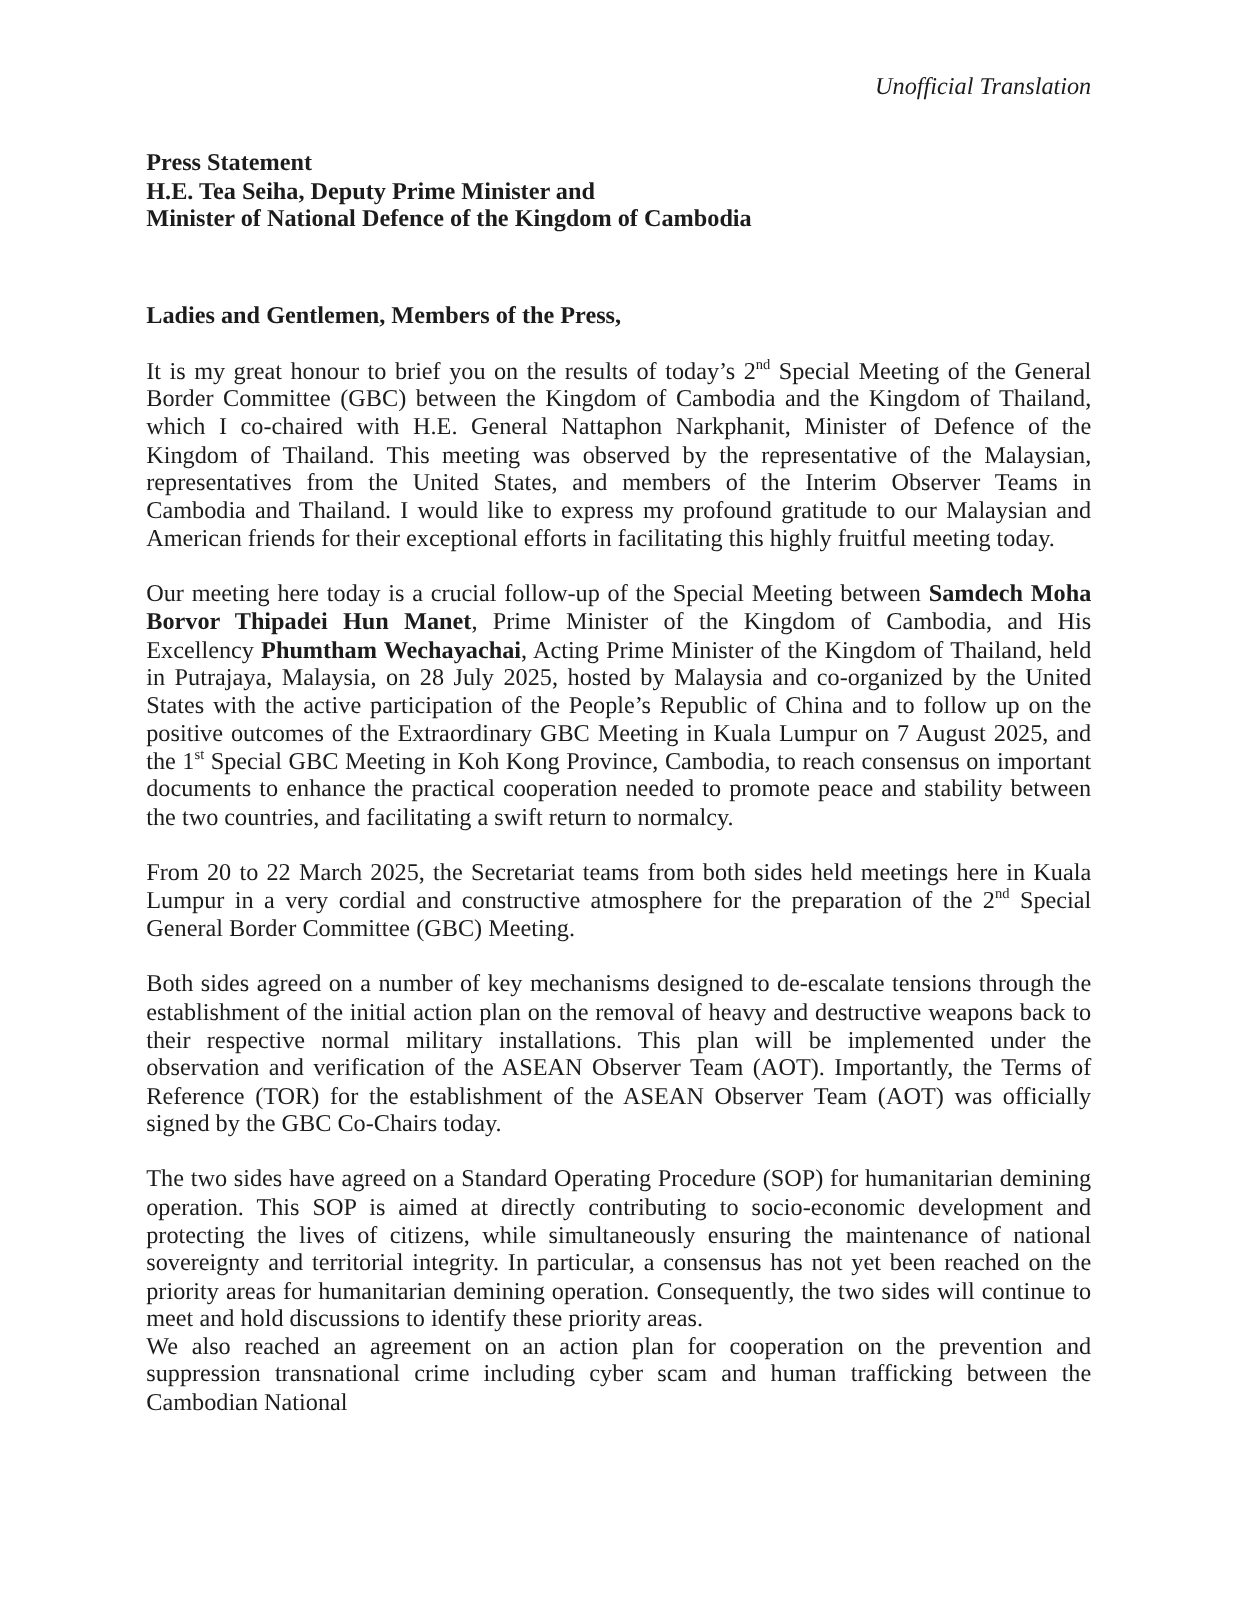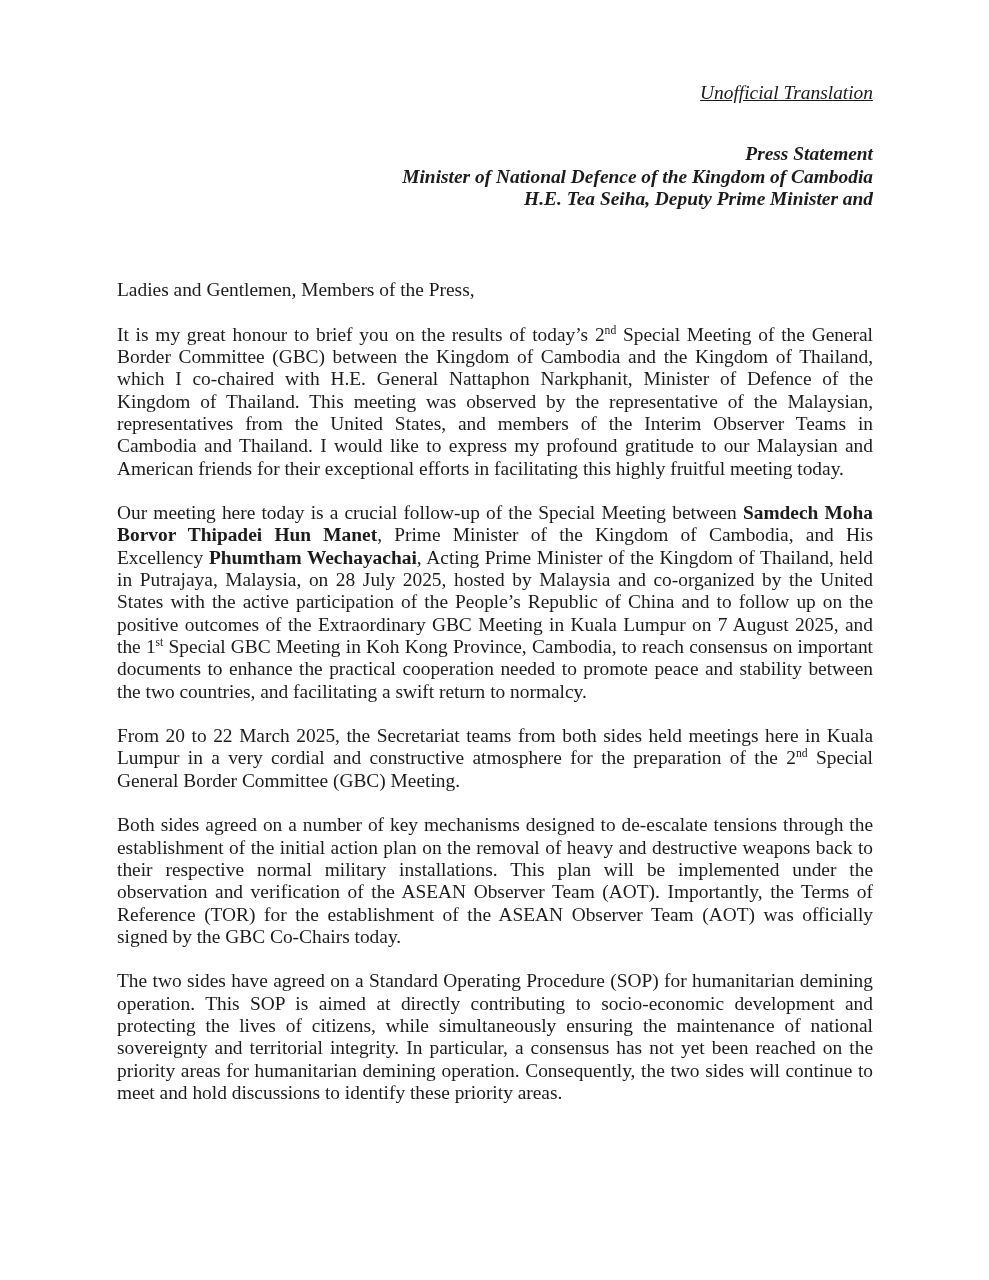--- a/index.html
+++ b/index.html
@@ -18,34 +18,32 @@
     line-height: 22.3px;
     color: #1c1c1c;
   }
   .content {
     position: absolute;
     left: 117px;
     top: 0;
     width: 756px;
   }
   .translation-note {
-    padding-top: 82px;
+    padding-top: 59px;
     text-align: right;
     font-style: italic;
-    text-decoration: underline;
   }
   .title-block {
     margin-top: 39px;
-    text-align: right;
+    text-align: left;
     font-weight: 700;
-    font-style: italic;
   }
   .salutation {
-    margin-top: 69px;
-    font-weight: 400;
+    margin-top: 55px;
+    font-weight: 700;
   }
   .para {
     margin-top: 22.3px;
     text-align: justify;
   }
   .para.no-gap {
     margin-top: 0;
   }
   sup {
     font-size: 0.6em;
@@ -58,26 +56,27 @@
 </head>
 <body>
 
 <div class="page" style="background: rgb(255, 255, 255); color: rgb(28, 28, 28);">
   <div class="content">
 
     <div class="translation-note">Unofficial Translation</div>
 
     <div class="title-block">
       <div class="title-line"><span>Press Statement</span></div>
+      <div class="title-line"><span>H.E. Tea Seiha, Deputy Prime Minister and</span></div>
       <div class="title-line"><span>Minister of National Defence of the Kingdom of Cambodia</span></div>
-      <div class="title-line"><span>H.E. Tea Seiha, Deputy Prime Minister and</span></div>
     </div>
 
     <div class="salutation">Ladies and Gentlemen, Members of the Press,</div>
 
     <div class="para"><span>It is my great honour to brief you on the results of today’s 2</span><sup>nd</sup><span> Special Meeting of the General Border Committee (GBC) between the Kingdom of Cambodia and the Kingdom of Thailand, which I co-chaired with H.E. General Nattaphon Narkphanit, Minister of Defence of the Kingdom of Thailand. This meeting was observed by the representative of the Malaysian, representatives from the United States, and members of the Interim Observer Teams in Cambodia and Thailand. I would like to express my profound gratitude to our Malaysian and American friends for their exceptional efforts in facilitating this highly fruitful meeting today.</span></div>
     <div class="para"><span>Our meeting here today is a crucial follow-up of the Special Meeting between </span><span class="b">Samdech Moha Borvor Thipadei Hun Manet</span><span>, Prime Minister of the Kingdom of Cambodia, and His Excellency </span><span class="b">Phumtham Wechayachai</span><span>, Acting Prime Minister of the Kingdom of Thailand, held in Putrajaya, Malaysia, on 28 July 2025, hosted by Malaysia and co-organized by the United States with the active participation of the People’s Republic of China and to follow up on the positive outcomes of the Extraordinary GBC Meeting in Kuala Lumpur on 7 August 2025, and the 1</span><sup>st</sup><span> Special GBC Meeting in Koh Kong Province, Cambodia, to reach consensus on important documents to enhance the practical cooperation needed to promote peace and stability between the two countries, and facilitating a swift return to normalcy.</span></div>
     <div class="para"><span>From 20 to 22 March 2025, the Secretariat teams from both sides held meetings here in Kuala Lumpur in a very cordial and constructive atmosphere for the preparation of the 2</span><sup>nd</sup><span> Special General Border Committee (GBC) Meeting.</span></div>
     <div class="para"><span>Both sides agreed on a number of key mechanisms designed to de-escalate tensions through the establishment of the initial action plan on the removal of heavy and destructive weapons back to their respective normal military installations. This plan will be implemented under the observation and verification of the ASEAN Observer Team (AOT).  Importantly, the Terms of Reference (TOR) for the establishment of the ASEAN Observer Team (AOT) was officially signed by the GBC Co-Chairs today.</span></div>
     <div class="para"><span>The two sides have agreed on a Standard Operating Procedure (SOP) for humanitarian demining operation. This SOP is aimed at directly contributing to socio-economic development and protecting the lives of citizens, while simultaneously ensuring the maintenance of national sovereignty and territorial integrity. In particular, a consensus has not yet been reached on the priority areas for humanitarian demining operation. Consequently, the two sides will continue to meet and hold discussions to identify these priority areas.</span></div>
+    <div class="para no-gap"><span>We also reached an agreement on an action plan for cooperation on the prevention and suppression transnational crime including cyber scam and human trafficking between the Cambodian National</span></div>
 
   </div>
 </div>
 
 </body></html>

